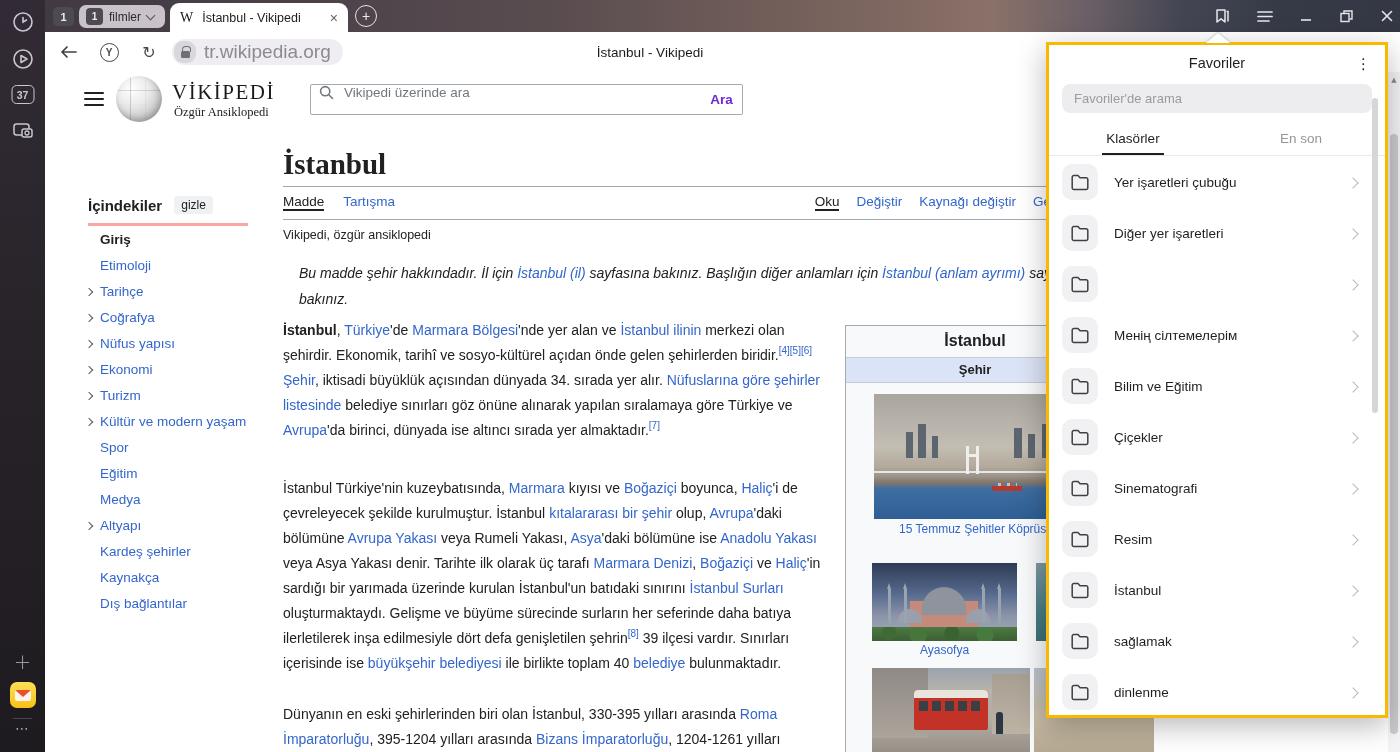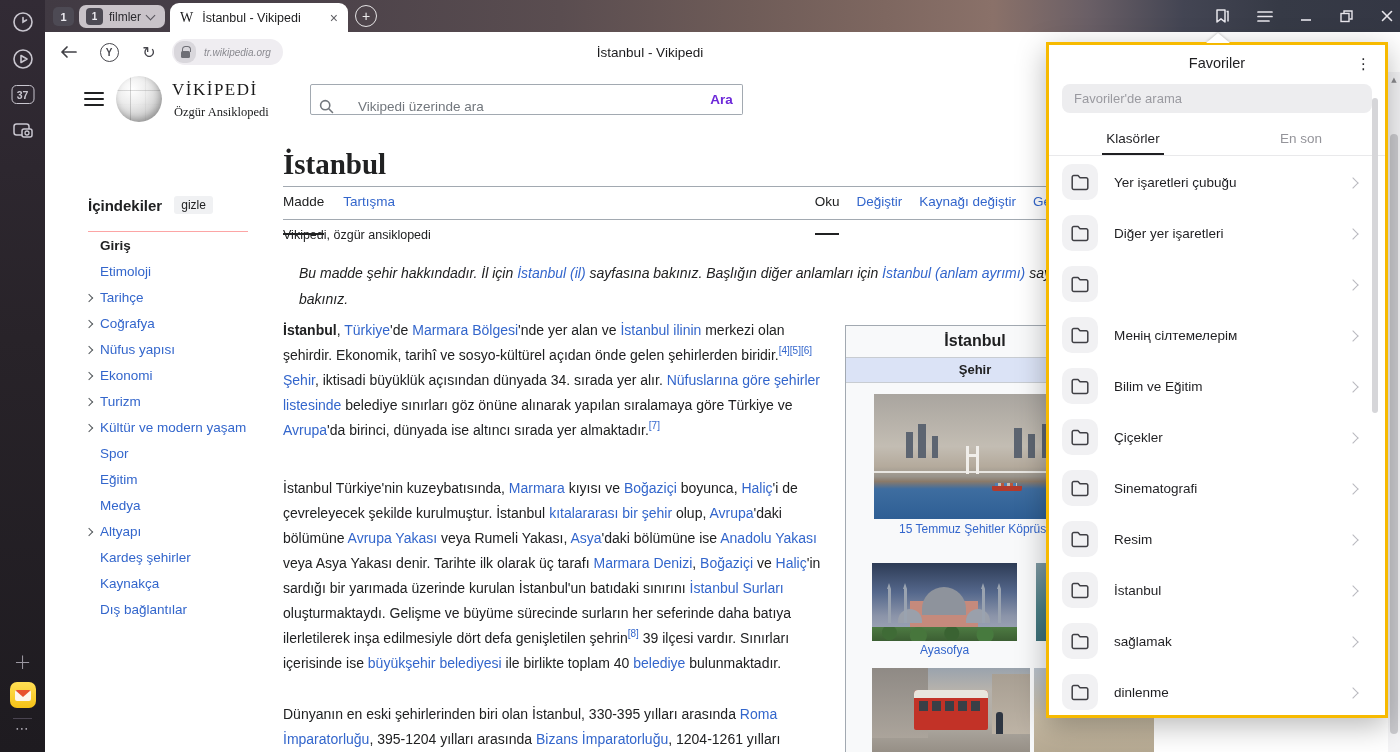--- a/index.html
+++ b/index.html
@@ -46,62 +46,62 @@
   .nav-ic { position:absolute; top:0; height:40px; display:flex; align-items:center; justify-content:center; }
   .y-circle { width:19px; height:19px; border:1.6px solid #47474d; border-radius:50%; color:#47474d;
     font-size:10px; font-weight:bold; display:flex; align-items:center; justify-content:center; }
   .refresh-g { font-family:"DejaVu Sans",sans-serif; color:#47474d; font-size:16px; }
   .url-pill { position:absolute; left:127px; top:7px; height:26px; background:#efedf1; border-radius:13px;
     display:flex; align-items:center; padding:0 12px 0 2px; gap:8px; }
   .lock-chip { width:22px; height:22px; background:#d9d7dc; border-radius:9px; display:flex; align-items:center; justify-content:center; }
   .lock { width:9px; height:7px; background:#6f6f76; border-radius:1.5px; position:relative; margin-top:4px; }
   .lock::before { content:''; position:absolute; top:-5px; left:1px; width:7px; height:5px;
     border:1.5px solid #6f6f76; border-bottom:none; border-radius:3.5px 3.5px 0 0; }
-  .url-text { font-size:10px; color:#8a8a90;font-style:italic; }
+  .url-text { font-size:19px; color:#8a8a90; }
   .tb-title { position:absolute; left:410px; top:0; width:390px; height:40px; display:flex; align-items:center;
     justify-content:center; font-size:13.5px; color:#1b1b1d; }
 
   
   .wikipage { position:absolute; left:45px; top:72px; width:1355px; height:680px; background:#fff; color:#202122; }
   .hamburger { position:absolute; left:39px; top:20px; width:20px; height:14px; display:flex; flex-direction:column; justify-content:space-between; }
   .hamburger span { height:2px; background:#202122; border-radius:1px; }
   .globe { position:absolute; left:71px; top:4px; width:46px; height:46px; border-radius:50%;
     background:
       linear-gradient(90deg, transparent 31%, rgba(90,90,90,.25) 31.5%, rgba(90,90,90,.25) 32.5%, transparent 33%, transparent 64%, rgba(90,90,90,.25) 64.5%, rgba(90,90,90,.25) 65.5%, transparent 66%),
       linear-gradient(0deg, transparent 38%, rgba(90,90,90,.22) 38.5%, rgba(90,90,90,.22) 39.5%, transparent 40%, transparent 68%, rgba(90,90,90,.22) 68.5%, rgba(90,90,90,.22) 69.5%, transparent 70%),
       radial-gradient(circle at 35% 28%, #ffffff 0%, #ececec 35%, #cfcfcf 65%, #ababab 100%);
     box-shadow:inset -2px -3px 6px rgba(0,0,0,.22); }
-  .wordmark { position:absolute; left:127px; top:8px; font-family:"Liberation Serif", serif; font-size:17px;
+  .wordmark { position:absolute; left:127px; top:8px; font-family:"Liberation Serif", serif; font-size:21px;
     letter-spacing:1.5px; color:#1b1b1b; }
   .wordsub { position:absolute; left:129px; top:33px; font-family:"Liberation Serif", serif; font-size:12.5px; color:#202122; }
   .wsearch { position:absolute; left:265px; top:12px; width:392px; height:31px; border:1px solid #a2a9b1; border-radius:2px 0 0 2px;
-    display:flex; align-items:flex-end; padding:0 8px; gap:24px; background:#fff; }
+    display:flex; align-items:flex-start; padding:0 8px; gap:10px; background:#fff; }
   .wsearch input { border:none; outline:none; flex:1; font-size:13.5px; font-family:"Liberation Sans",sans-serif; color:#202122; background:transparent; }
   .wsearch input::placeholder { color:#72777d; }
   .ara-btn { position:absolute; left:656px; top:12px; width:42px; height:31px; border:1px solid #a2a9b1; border-left:none;
     border-radius:0 2px 2px 0; background:#fff; font-weight:bold; font-size:13.5px; color:#6d28d9;
     display:flex; align-items:center; justify-content:center; }
 
   
   .toc { position:absolute; left:43px; top:124px; width:178px; }
-  .toc-head { display:flex; align-items:center; gap:12px; padding-bottom:17px; border-bottom:1px solid #fca5a5; width:160px; }
+  .toc-head { display:flex; align-items:center; gap:12px; padding-bottom:9px; border-bottom:3px solid #fca5a5; width:160px; }
   .toc-title { font-weight:bold; font-size:15px; }
   .gizle { font-size:12px; color:#202122; background:#f0f1f3; border-radius:3px; padding:2px 7px; }
   .toc-item { position:relative; padding:5.5px 0 5.5px 12px; font-size:13.5px; }
   .toc-item .lbl { color:#3366cc; }
   .toc-item .lbl.active { color:#202122; font-weight:bold; }
   .toc-chev { position:absolute; left:-2px; top:11px; width:6px; height:6px; border:solid #54595d; border-width:0 1.5px 1.5px 0; transform:rotate(-45deg); }
 
   
   .a-title { position:absolute; left:238px; top:76px; font-family:"Liberation Serif", serif; font-size:29px; color:#202122; }
   .a-title-line { position:absolute; left:238px; top:114px; width:822px; height:1px; background:#a2a9b1; }
   .a-tabs { position:absolute; left:238px; top:122px; width:822px; height:26px; border-bottom:1px solid #a2a9b1;
     display:flex; align-items:flex-start; gap:19px; font-size:13.5px; }
   .a-tabs-right { position:absolute; right:0; top:0; display:flex; gap:17px; }
-  .a-tab { color:#3366cc; padding-bottom:24px; }
+  .a-tab { color:#3366cc; padding-bottom:0; }
   .a-tab.active { color:#202122; border-bottom:2.5px solid #202122; }
   .a-tagline { position:absolute; left:238px; top:156px; font-size:12.5px; color:#202122; }
   .hatnote { position:absolute; left:254px; top:188px; width:900px; font-style:italic; font-size:14px; line-height:26px; }
   .para { position:absolute; left:238px; width:552px; font-size:14px; line-height:25px; }
   .seg-link { color:#3366cc; }
   .seg-bold { font-weight:bold; }
   .seg-sup { font-size:10px; vertical-align:super; line-height:0; color:#3366cc; }
 
   
   .infobox { position:absolute; left:800px; top:253px; width:260px; height:560px; background:#f8f9fa; border:1px solid #a2a9b1; font-size:12px; }

